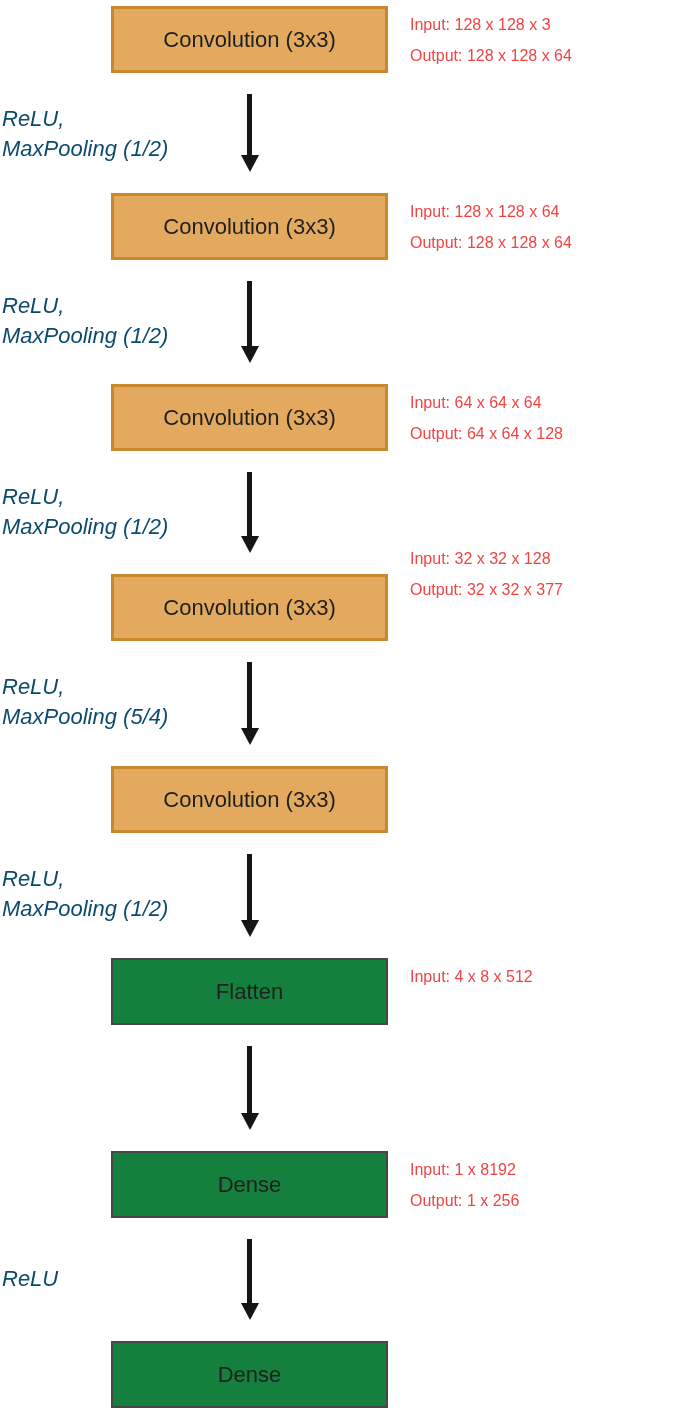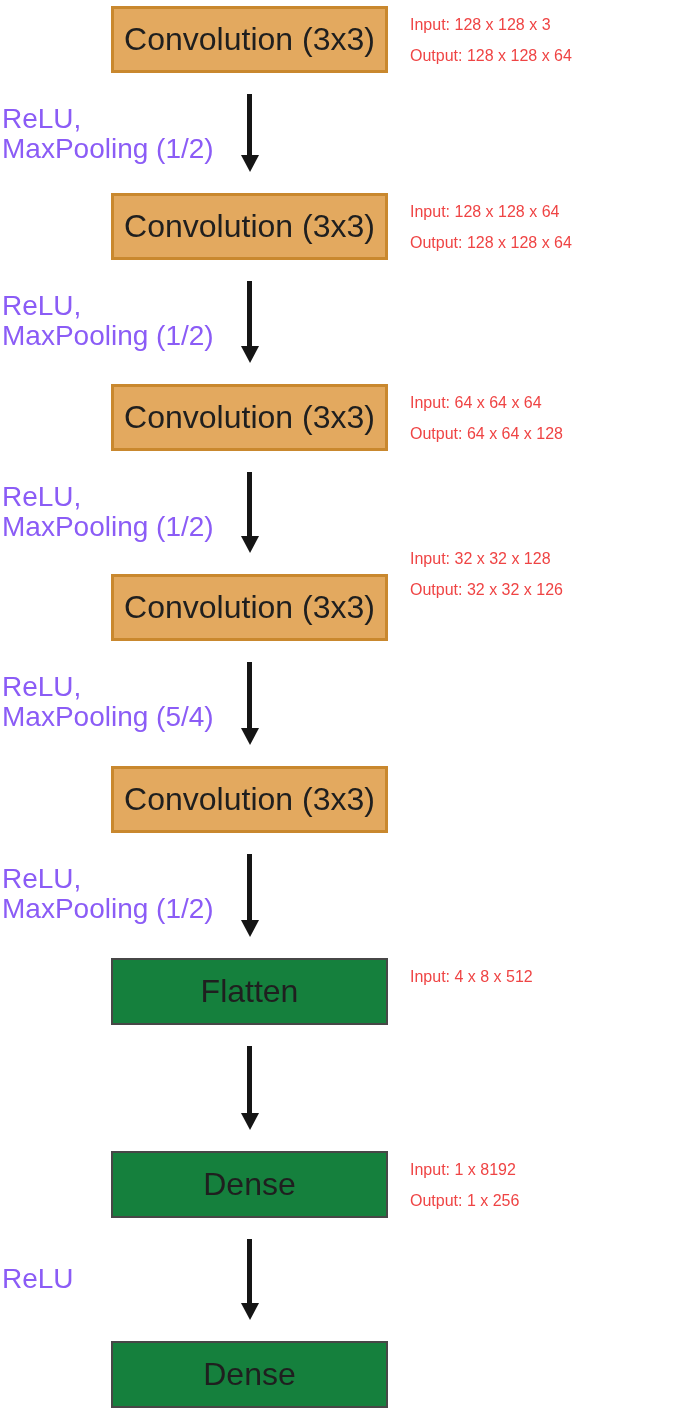--- a/index.html
+++ b/index.html
@@ -24,45 +24,46 @@
   }
   .box.conv {
     background: #e3a95f;
     border: 3px solid #c9882e;
   }
   .box.gray {
     background: #15803d;
     border: 2px solid #474747;
   }
   .box-label {
-    font-size: 32px;
+    font-size: 22px;
     color: #1f1f1f;
     white-space: nowrap;
   }
   .io {
     position: absolute;
     left: 410px;
     font-size: 16px;
     line-height: 31px;
     white-space: nowrap;
     color: #ef4444;
   }
   .connector {
     position: absolute;
     left: 0;
     width: 689px;
   }
   .conn-label {
     position: absolute;
     left: 2px;
     top: 31px;
-    font-size: 28px;
+    font-size: 22px;
     line-height: 30px;
     white-space: nowrap;
-    color: #8b5cf6;
+    color: #0c4a6e;
+    font-style: italic;
   }
   .connector.single .conn-label { top: 46px; }
   .arrow {
     position: absolute;
     left: 240px;
     top: 21px;
     bottom: 21px;
     width: 19px;
     display: flex;
     flex-direction: column;
@@ -141,21 +142,21 @@
       <div class="arrow-stem"></div>
       <div class="arrow-head"></div>
     </div>
   </div>
 
   <div class="box conv" style="top:574px">
     <span class="box-label">Convolution (3x3)</span>
   </div>
   <div class="io" style="top:543px">
     <div>Input: 32 x 32 x 128</div>
-    <div>Output: 32 x 32 x 126</div>
+    <div>Output: 32 x 32 x 377</div>
   </div>
 
   <div class="connector" style="top:641px;height:125px">
     <div class="conn-label">
       <div>ReLU,</div>
       <div>MaxPooling (5/4)</div>
     </div>
     <div class="arrow">
       <div class="arrow-stem"></div>
       <div class="arrow-head"></div>

